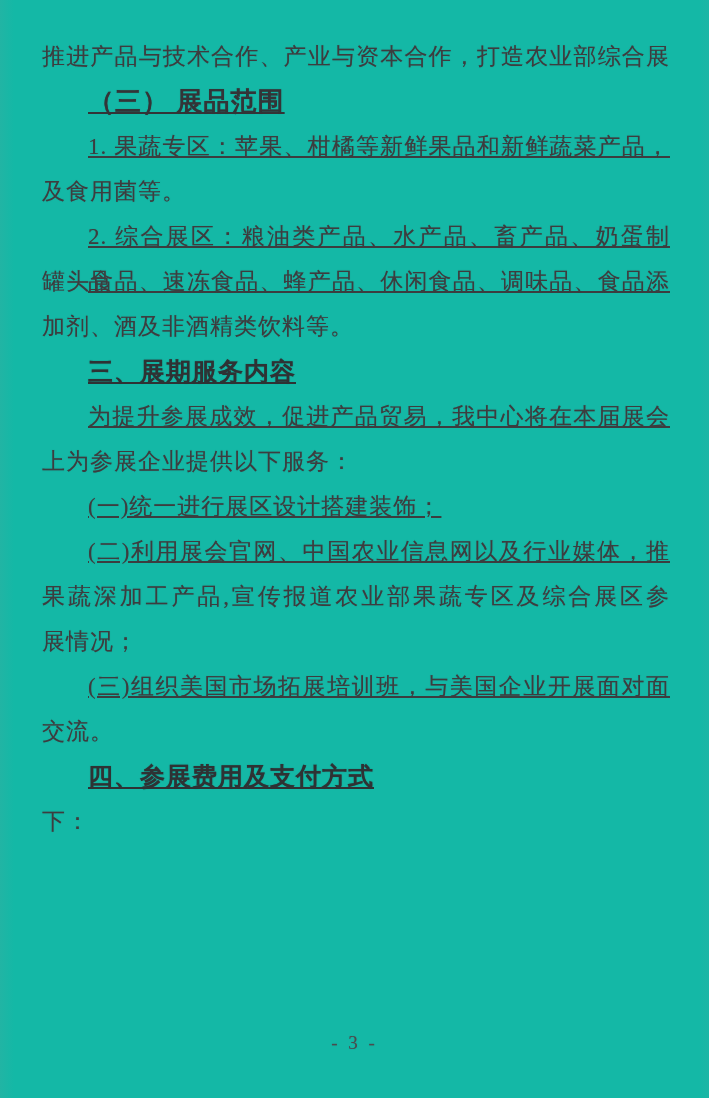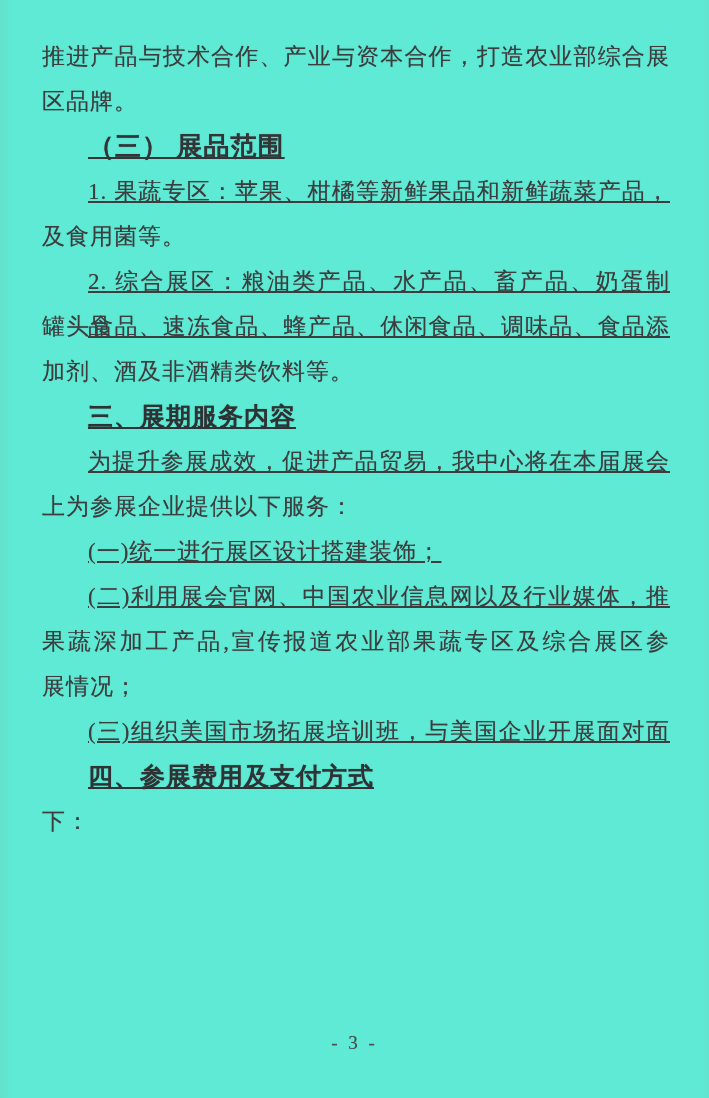--- a/index.html
+++ b/index.html
@@ -10,21 +10,21 @@
     width: 709px;
     height: 1098px;
     background: #f2f2f1;
     font-family: "Liberation Serif", "DejaVu Serif", serif;
     overflow: hidden;
   }
   .page {
     position: relative;
     width: 709px;
     height: 1098px;
-    background: #5eead4;
+    background: #14b8a6;
     box-sizing: border-box;
   }
   
   .page::before {
     content: "";
     position: absolute;
     left: 0; top: 0; bottom: 0;
     width: 14px;
     background: linear-gradient(to right, rgba(150,150,148,0.10), rgba(150,150,148,0));
     pointer-events: none;
@@ -94,32 +94,32 @@
     color: #4a4c4e;
     text-shadow: 0 0 0.7px rgba(74,76,78,0.5);
   }
 </style>
 </head>
 <body>
 
 <div class="page">
   <main class="content">
     <p class="ln j">推进产品与技术合作、产业与资本合作，打造农业部综合展</p>
-    <p class="ln">区品牌。</p>
     <p class="ln h-serif ind">（三） 展品范围</p>
     <p class="ln j ind">1. 果蔬专区：苹果、柑橘等新鲜果品和新鲜蔬菜产品，</p>
     <p class="ln">及食用菌等。</p>
     <p class="ln j ind">2. 综合展区：粮油类产品、水产品、畜产品、奶蛋制品、</p>
     <p class="ln j">罐头食品、速冻食品、蜂产品、休闲食品、调味品、食品添</p>
     <p class="ln">加剂、酒及非酒精类饮料等。</p>
     <p class="ln h-sans ind">三、展期服务内容</p>
     <p class="ln j ind">为提升参展成效，促进产品贸易，我中心将在本届展会</p>
     <p class="ln">上为参展企业提供以下服务：</p>
     <p class="ln ind">(一)统一进行展区设计搭建装饰；</p>
     <p class="ln j ind">(二)利用展会官网、中国农业信息网以及行业媒体，推</p>
     <p class="ln j">果蔬深加工产品,宣传报道农业部果蔬专区及综合展区参</p>
     <p class="ln">展情况；</p>
     <p class="ln j ind">(三)组织美国市场拓展培训班，与美国企业开展面对面</p>
+    <p class="ln">交流。</p>
     <p class="ln h-sans ind">四、参展费用及支付方式</p>
     <p class="ln">下：</p>
   </main>
   <div class="page-number">- 3 -</div>
 </div>
 
 </body></html>

